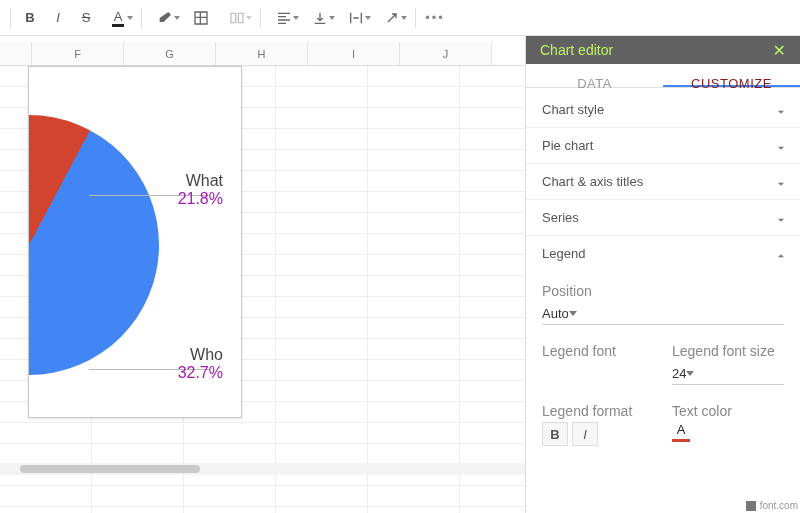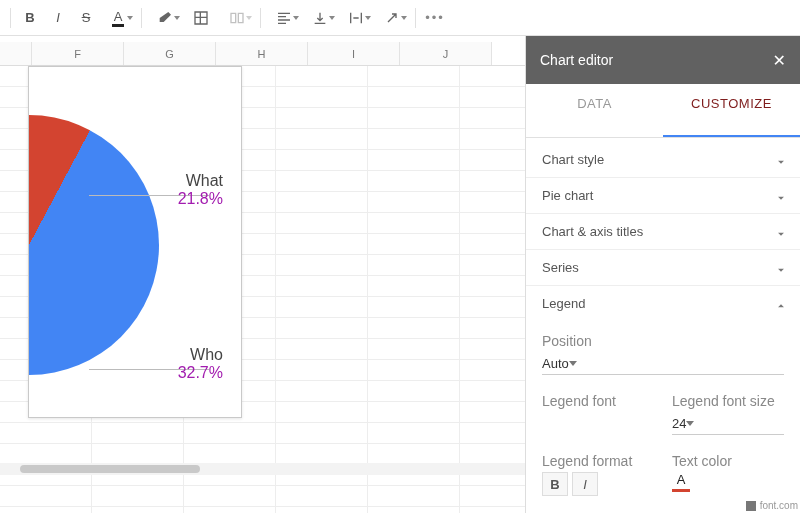--- a/index.html
+++ b/index.html
@@ -26,23 +26,23 @@
   }
   .chartbox { position: absolute; left: 0; top: 30px; width: 214px; height: 352px; background: #fff; border: 1px solid #c9c9c9; box-shadow: 0 1px 3px rgba(0,0,0,0.1); overflow: hidden; margin-left: 28px; }
   .pie { position: absolute; width: 260px; height: 260px; border-radius: 50%; left: -130px; top: 48px;
     background: conic-gradient(from -90deg, #d34430 0deg 118deg, #4285f4 118deg 360deg); }
   .dlabel { position: absolute; text-align: right; line-height: 1.1; }
   .dlabel .nm { font-size: 16px; color: #444; }
   .dlabel .pct { font-size: 16px; color: #a21caf; }
   .lead { position: absolute; height: 1px; background: #bbb; }
   
   .sidebar { width: 275px; border-left: 1px solid #ddd; background: #fff; display: flex; flex-direction: column; }
-  .shead { background: #616161; color: #ffffff; height: 48px; display: flex; align-items: center; padding: 0 14px; justify-content: space-between; font-size: 14px; }
+  .shead { background: #616161; color: #bef264; height: 28px; display: flex; align-items: center; padding: 0 14px; justify-content: space-between; font-size: 14px; }
   .shead .x { cursor: pointer; font-size: 16px; }
-  .tabs { display: flex; height: 54px; border-bottom: 1px solid #e0e0e0; }
+  .tabs { display: flex; height: 24px; border-bottom: 1px solid #e0e0e0; }
   .tab { flex: 1; text-align: center; line-height: 40px; font-size: 13px; letter-spacing: 0.5px; color: #999; cursor: pointer; }
   .tab.active { color: #7f1d1d; border-bottom: 2px solid #4285f4; }
   .sections { overflow-y: auto; flex: 1; padding: 4px 0 12px; }
   .sec { padding: 10px 16px; border-bottom: 1px solid #eee; display: flex; justify-content: space-between; align-items: center; color: #555; cursor: pointer; }
   .sec .chev { width: 10px; height: 10px; }
   .sec .chev svg { width: 14px; height: 14px; fill: #777; }
   .sec.open { border-bottom: none; }
   .panel { padding: 4px 16px 12px; }
   .flabel { font-size: 14px; color: #888; margin: 8px 0 3px; }
   .sel { display: flex; align-items: center; border-bottom: 1px solid #ccc; padding: 4px 0 3px; font-size: 13px; color: #333; cursor: pointer; }

